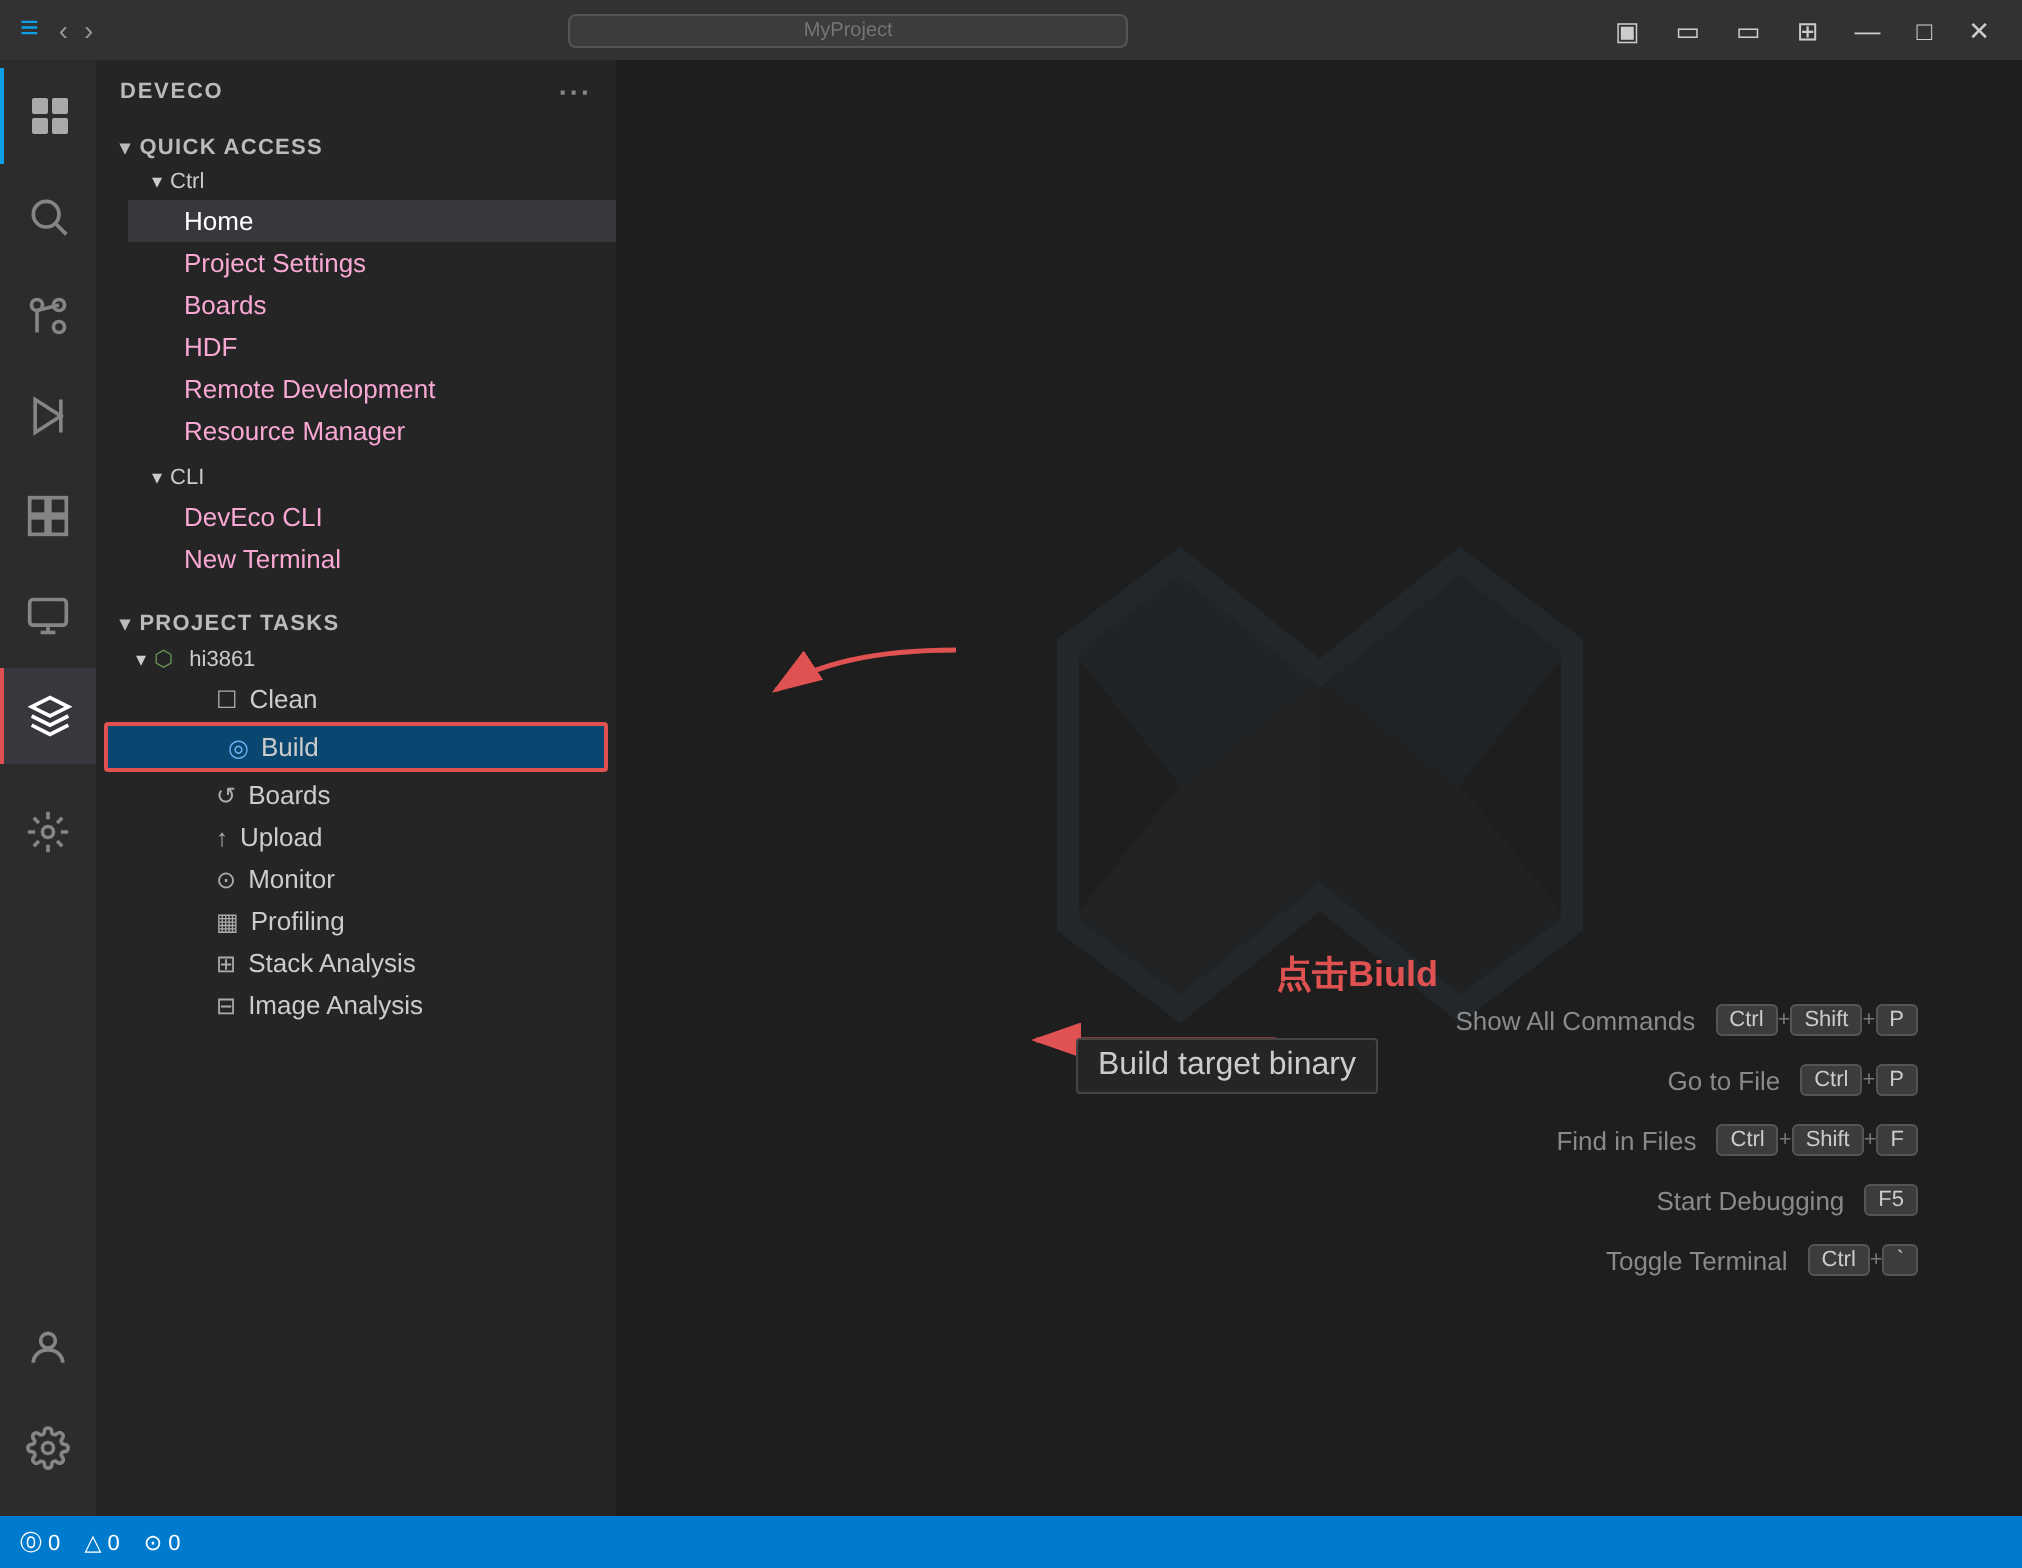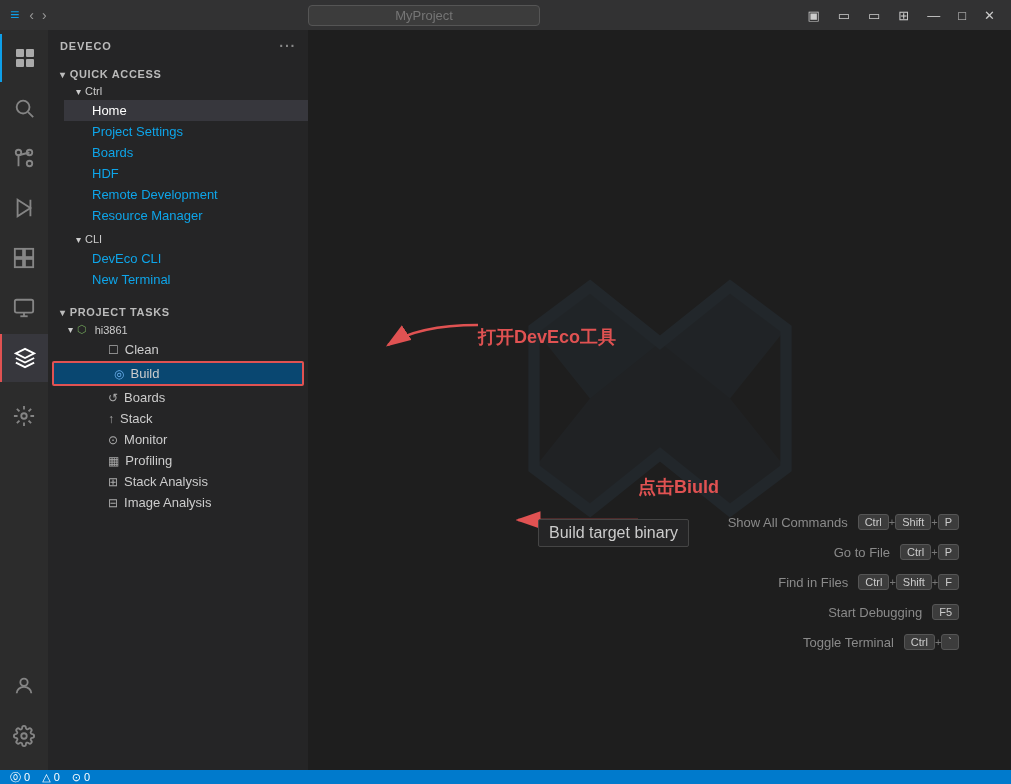--- a/index.html
+++ b/index.html
@@ -45,22 +45,22 @@
       color: #999;
       cursor: pointer;
       font-size: 14px;
     }
     .title-bar-search {
       background: #3c3c3c;
       border: 1px solid #555;
       border-radius: 4px;
       color: #ccc;
       padding: 2px 40px;
-      font-size: 13px;
-      width: 232px;
+      font-size: 10px;
+      width: 280px;
       text-align: center;
     }
     .title-bar-right {
       display: flex;
       gap: 6px;
       align-items: center;
     }
     .title-bar-right button {
       background: none;
       border: none;
@@ -157,21 +157,21 @@
     .section-label .chevron { font-size: 10px; }
     .menu-group {
       margin-left: 8px;
     }
     .menu-subgroup {
       margin-left: 8px;
     }
     .menu-item {
       padding: 3px 12px 3px 28px;
       cursor: pointer;
-      color: #0ea5e9;
+      color: #f9a8d4;
       white-space: nowrap;
     }
     .menu-item.active { background: #37373d; color: #fff; }
 
     .group-label {
       font-size: 11px;
       color: #ccc;
       padding: 3px 12px 3px 20px;
       cursor: pointer;
       display: flex;
@@ -281,21 +281,21 @@
 
     
     .arrow-svg {
       position: absolute;
       pointer-events: none;
       z-index: 60;
     }
 
     
     .status-bar {
-      height: 14px;
+      height: 26px;
       background: #007acc;
       display: flex;
       align-items: center;
       padding: 0 10px;
       gap: 12px;
       flex-shrink: 0;
     }
     .status-item {
       color: #fff;
       font-size: 11px;
@@ -465,21 +465,21 @@
       <div class="task-item task-level3 build-highlight" style="background:#094771; border: 2px solid #e05252; margin: 1px 4px; border-radius: 2px;">
         <span class="icon" style="color: #6fb3f2;">◎</span>
         <span>Build</span>
       </div>
       <div class="task-item task-level3">
         <span class="icon">↺</span>
         <span>Boards</span>
       </div>
       <div class="task-item task-level3">
         <span class="icon">↑</span>
-        <span>Stack</span>
+        <span>Upload</span>
       </div>
       <div class="task-item task-level3">
         <span class="icon">⊙</span>
         <span>Monitor</span>
       </div>
       <div class="task-item task-level3">
         <span class="icon">▦</span>
         <span>Profiling</span>
       </div>
       <div class="task-item task-level3">
@@ -545,23 +545,20 @@
         <div class="shortcut-keys">
           <span class="key">Ctrl</span>
           <span class="key-plus">+</span>
           <span class="key">`</span>
         </div>
       </div>
     </div>
 
     <div class="tooltip-box">Build target binary</div>
 
-    <div style="position: absolute; left: 170px; top: 295px; color: #e05252; font-size: 18px; font-weight: bold; pointer-events: none;">
-      打开DevEco工具
-    </div>
     <svg class="arrow-svg" style="left: 30px; top: 275px; width: 160px; height: 80px;" viewBox="0 0 160 80">
       <defs>
         <marker id="arrowhead1" markerWidth="10" markerHeight="7" refX="9" refY="3.5" orient="auto">
           <polygon points="0 0, 10 3.5, 0 7" fill="#e05252"></polygon>
         </marker>
       </defs>
       <path d="M 140 20 Q 80 20 50 40" stroke="#e05252" stroke-width="2.5" fill="none" marker-end="url(#arrowhead1)"></path>
     </svg>
 
     <div style="position: absolute; left: 330px; top: 445px; color: #e05252; font-size: 18px; font-weight: bold; pointer-events: none; text-align: center;">

